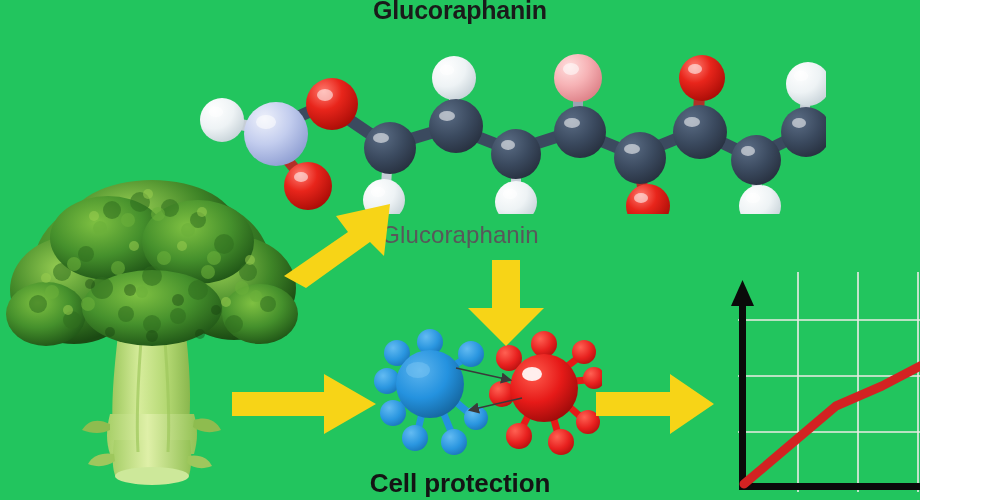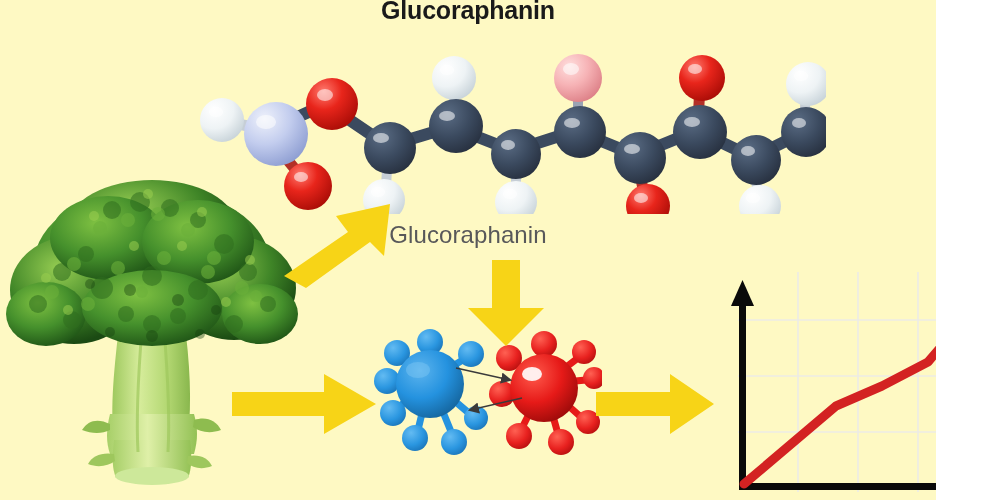--- a/index.html
+++ b/index.html
@@ -4,24 +4,23 @@
 <style>
   html, body {
     margin: 0;
     padding: 0;
     background: #ffffff;
   }
   #stage {
     position: relative;
     width: 920px;
     height: 500px;
-    background: #fef9c3;
+    background: #22c55e;
     overflow: hidden;
     font-family: "Liberation Sans", sans-serif;
-    padding-left: 16px;
   }
 
   
   .title-main {
     position: absolute;
     left: 0; right: 0;
     top: -4px;
     text-align: center;
     font-size: 25px;
     font-weight: bold;
@@ -413,20 +412,21 @@
 
       <g stroke="#3a3a3a" stroke-width="1.6" fill="none" marker-end="url(#mhead)">
         <line x1="84" y1="50" x2="138" y2="62"></line>
       </g>
       <g stroke="#3a3a3a" stroke-width="1.6" fill="none" marker-start="url(#mhead)">
         <line x1="98" y1="92" x2="150" y2="80"></line>
       </g>
     </svg>
   </div>
 
+  <div class="label-cell">Cell protection</div>
 
   <div class="chart">
     <svg viewBox="0 0 294 228" width="294" height="228" aria-hidden="true">
 
       <g stroke="#ecebe6" stroke-width="1.6">
         <line x1="92" y1="0" x2="92" y2="220"></line>
         <line x1="152" y1="0" x2="152" y2="220"></line>
         <line x1="212" y1="0" x2="212" y2="220"></line>
         <line x1="272" y1="0" x2="272" y2="220"></line>
         <line x1="32" y1="48" x2="294" y2="48"></line>

